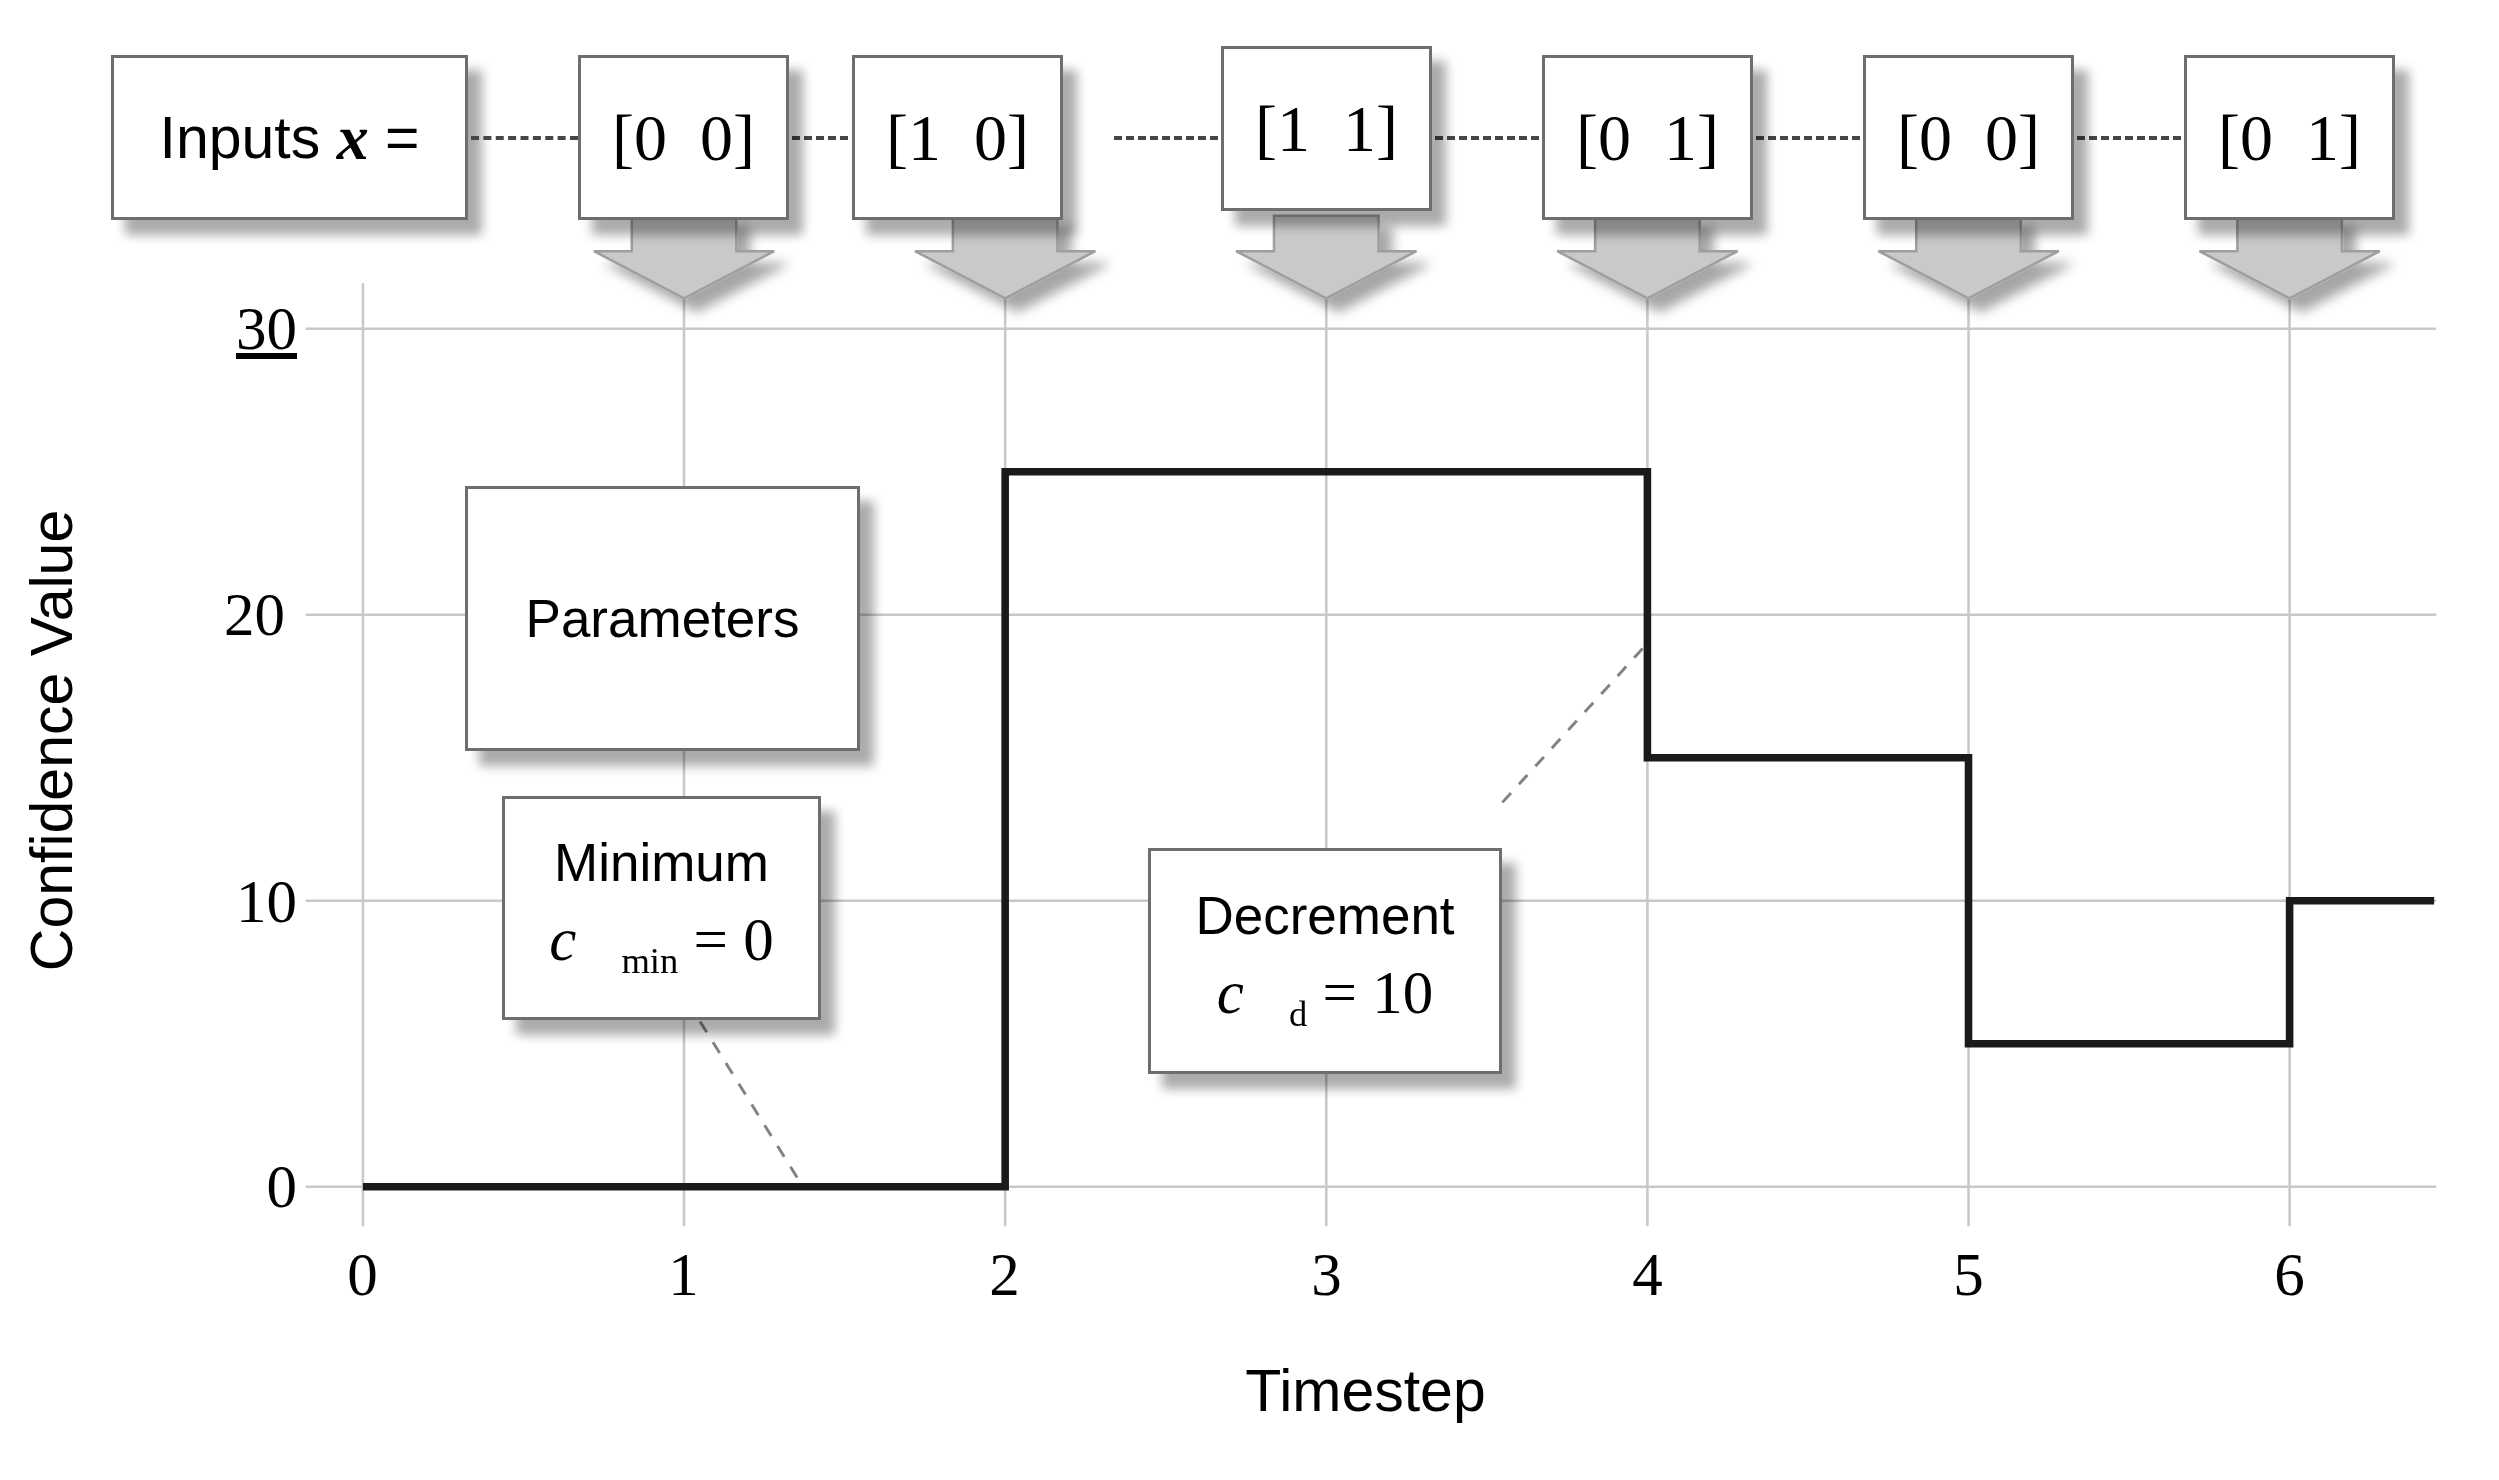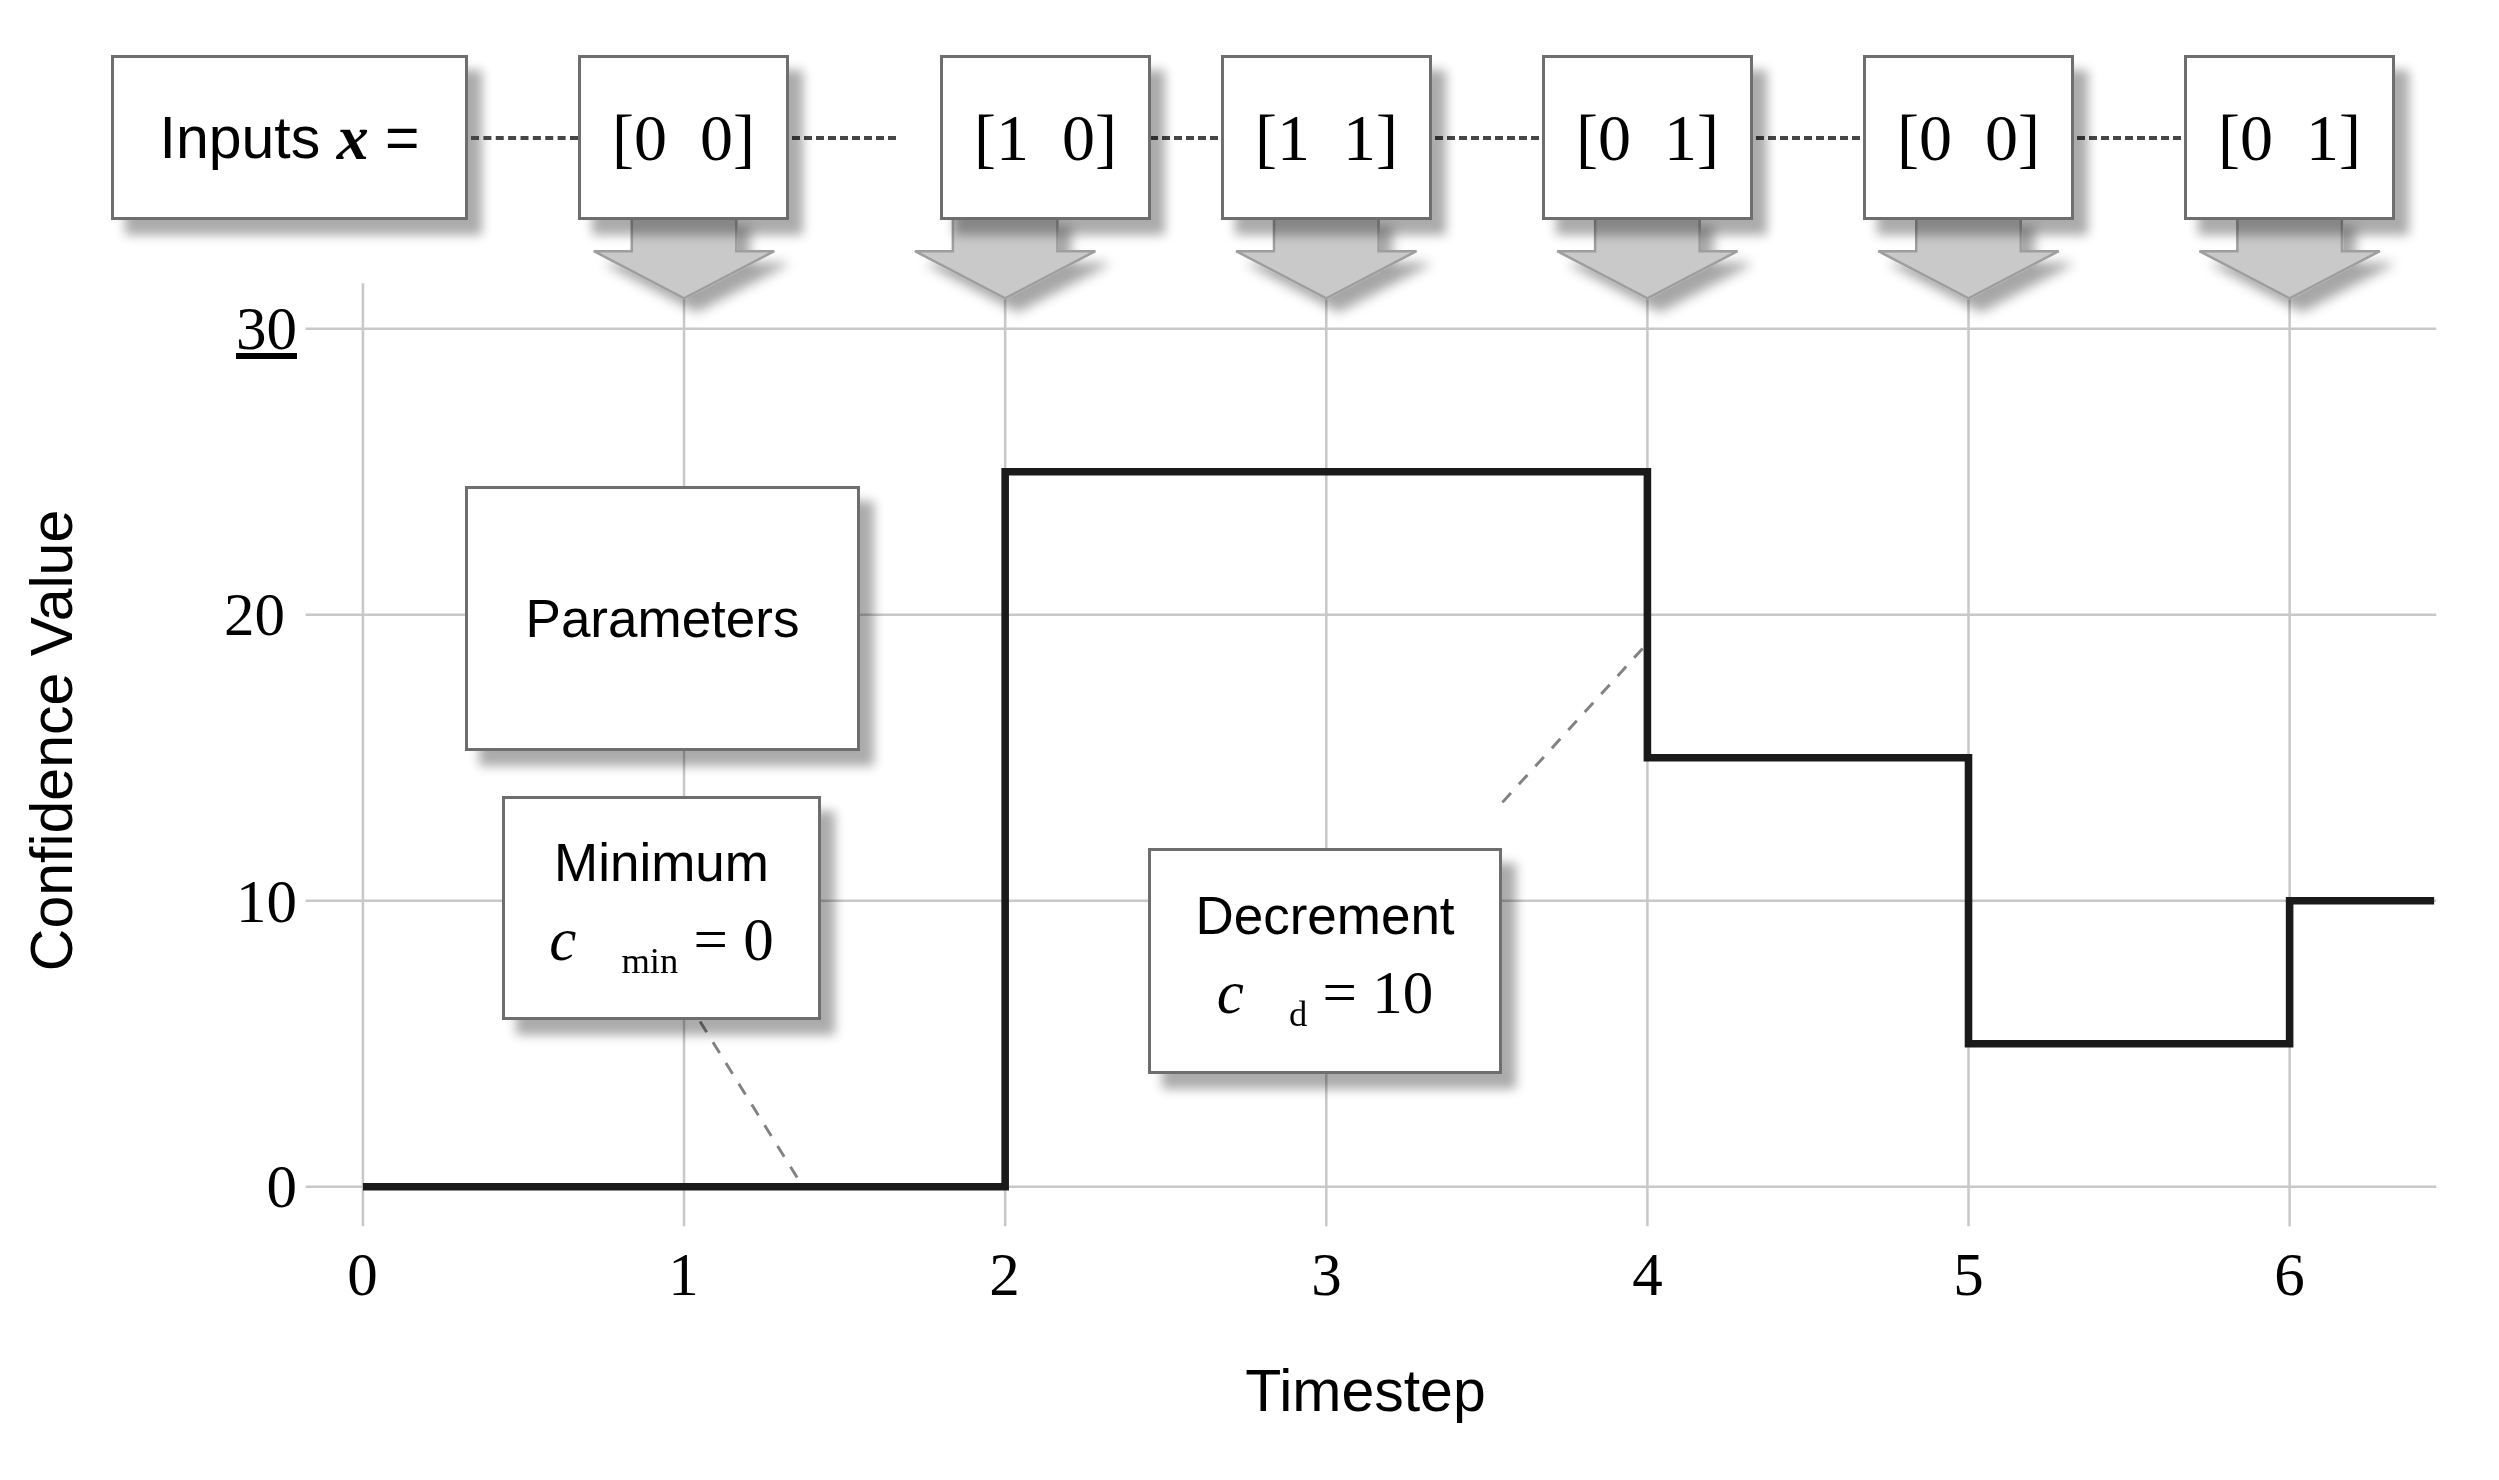--- a/index.html
+++ b/index.html
@@ -110,24 +110,24 @@
 <div class="connector" style="left:471px;  top:136px; width:107px;"></div>
 <div class="connector" style="left:792px;  top:136px; width:104px;"></div>
 <div class="connector" style="left:1114px; top:136px; width:104px;"></div>
 <div class="connector" style="left:1435px; top:136px; width:104px;"></div>
 <div class="connector" style="left:1756px; top:136px; width:104px;"></div>
 <div class="connector" style="left:2077px; top:136px; width:104px;"></div>
 
 <div class="obox" style="left:578px;  top:55px; width:211px; height:165px;">
   <span class="vector">[0  0]</span>
 </div>
-<div class="obox" style="left:940px; top:55px; width:211px; height:165px;">
+<div class="obox" style="left:852px; top:55px; width:211px; height:165px;">
   <span class="vector">[1  0]</span>
 </div>
-<div class="obox" style="left:1221px; top:55px; width:211px; height:165px;">
+<div class="obox" style="left:1221px; top:46px; width:211px; height:165px;">
   <span class="vector">[1  1]</span>
 </div>
 <div class="obox" style="left:1542px; top:55px; width:211px; height:165px;">
   <span class="vector">[0  1]</span>
 </div>
 <div class="obox" style="left:1863px; top:55px; width:211px; height:165px;">
   <span class="vector">[0  0]</span>
 </div>
 <div class="obox" style="left:2184px; top:55px; width:211px; height:165px;">
   <span class="vector">[0  1]</span>

